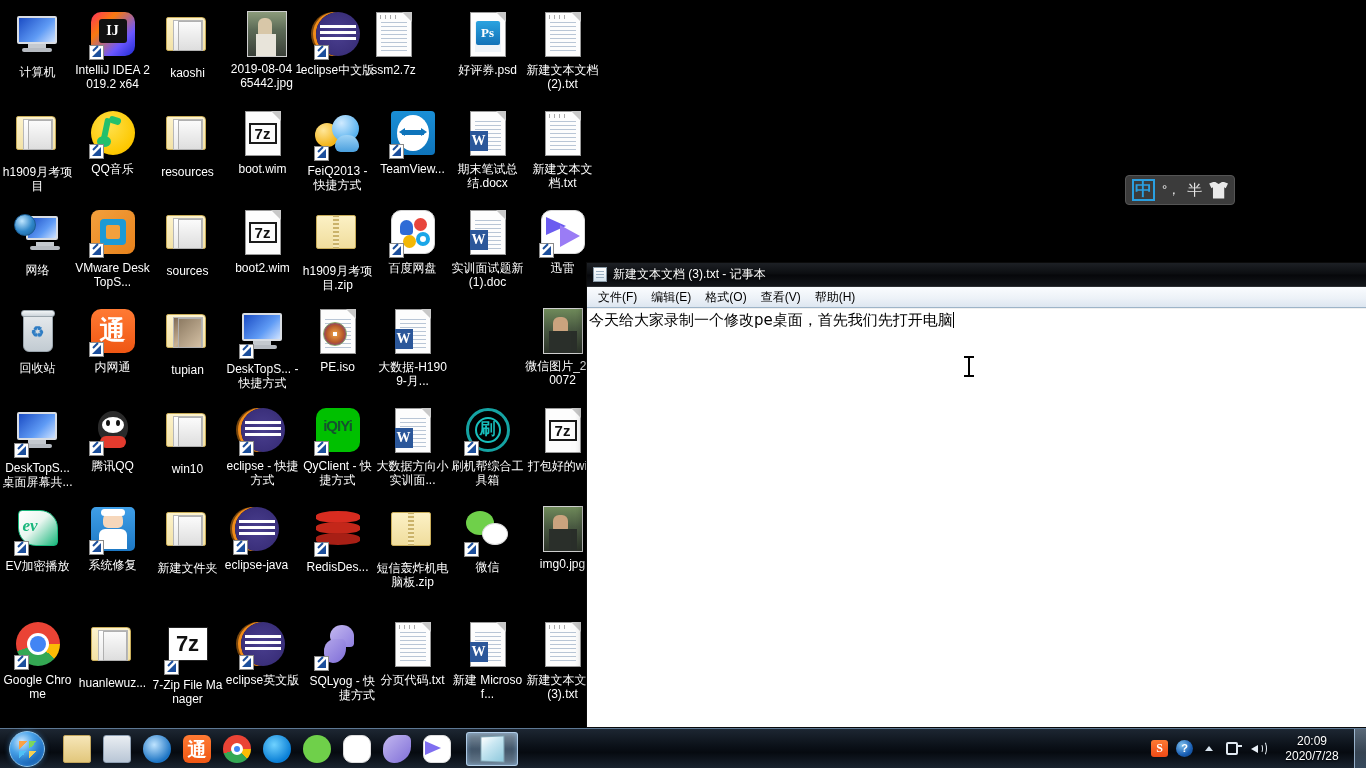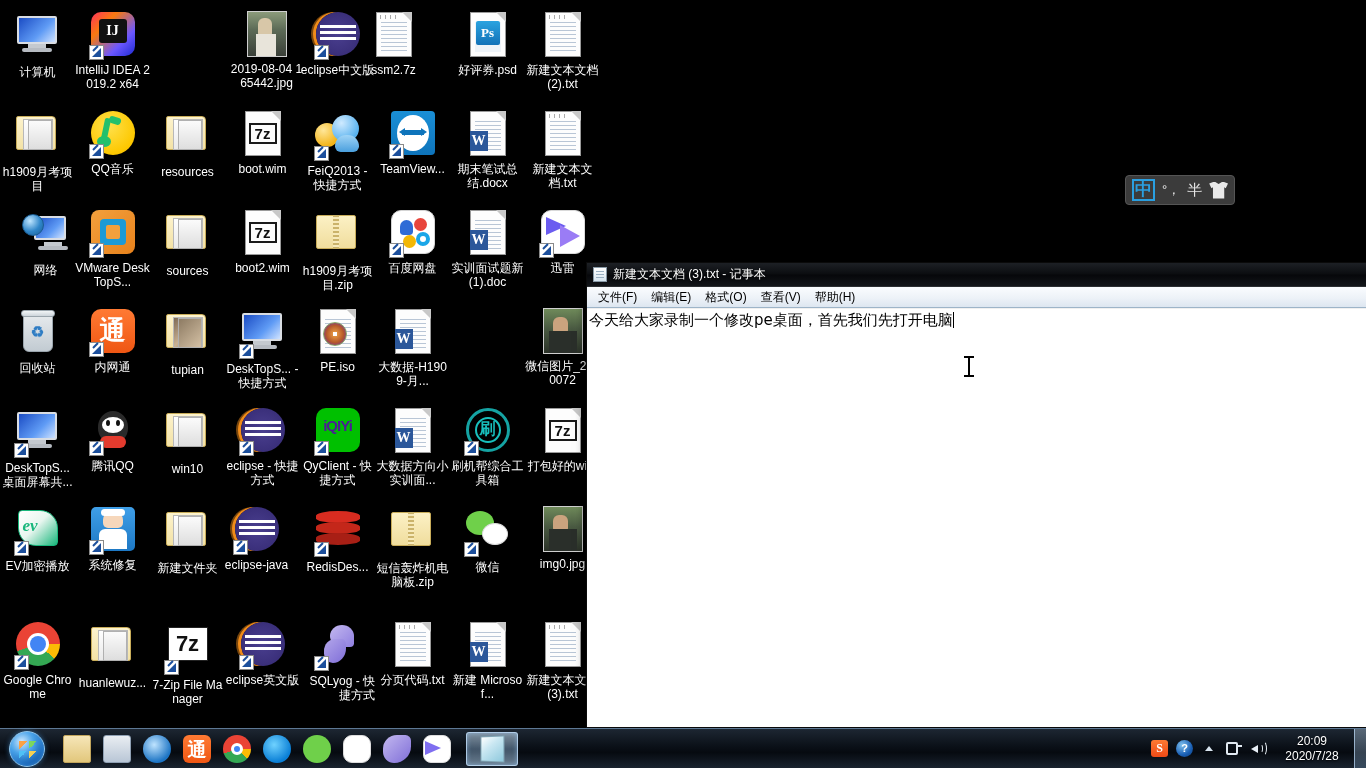--- a/index.html
+++ b/index.html
@@ -417,20 +417,30 @@
       </div>
       <div class="desk-icon" style="left: 75px; top: 10px;">
         <div class="glyph">
           <div class="ico-round" style="background:linear-gradient(135deg,#fe315d 0%,#f97a0f 30%,#6b57ff 70%,#1e2ad2 100%);">
             <span style="position:absolute;left:8px;top:7px;width:28px;height:24px;background:#111;border-radius:3px;color:#fff;font:bold 14px 'Liberation Serif',serif;line-height:24px;text-align:center;">IJ</span>
           </div>
           <span class="shortcut-arrow"></span>
         </div>
         <div class="label">IntelliJ IDEA 2019.2 x64</div>
       </div>
+      <div class="desk-icon" style="left: 150px; top: 10px;">
+        <div class="glyph">
+          <div class="ico-folder">
+            <span class="back"></span>
+            <span class="front"></span>
+            <span class="front2"></span>
+          </div>
+        </div>
+        <div class="label">kaoshi</div>
+      </div>
       <div class="desk-icon" style="left: 229px; top: 10px;">
         <div class="glyph">
           <div class="ico-photo">
             <span class="p1"></span>
             <span class="p2"></span>
           </div>
         </div>
         <div class="label">2019-08-04 165442.jpg</div>
       </div>
       <div class="desk-icon" style="left: 300px; top: 10px;">
@@ -542,21 +552,21 @@
       </div>
       <div class="desk-icon" style="left: 525px; top: 109px;">
         <div class="glyph">
           <div class="ico-doc">
             <span class="holes"></span>
             <span class="lines"></span>
           </div>
         </div>
         <div class="label">新建文本文档.txt</div>
       </div>
-      <div class="desk-icon" style="left: 8px; top: 208px;">
+      <div class="desk-icon" style="left: 0px; top: 208px;">
         <div class="glyph">
           <div class="ico-monitor">
             <span class="screen" style="left:12px;top:4px;width:32px;height:24px;"></span>
             <span class="stand" style="left:22px;"></span>
             <span class="base" style="left:16px;"></span>
             <span style="position:absolute;left:0px;top:2px;width:22px;height:22px;border-radius:50%;background:radial-gradient(circle at 35% 30%,#bfe6ff,#2f86c9 55%,#1a5c92 100%);border:1px solid #1a5c92;"></span>
           </div>
         </div>
         <div class="label">网络</div>
       </div>
@@ -734,21 +744,21 @@
           <div class="ico-circle" style="background:radial-gradient(circle at 50% 50%, #4a3f8f 0%, #3a2f7a 70%, #2a2260 100%);box-shadow:-3px 0 0 0 #f08c1a, -5px 0 0 0 rgba(240,140,26,0.5);">
             <span style="position:absolute;left:4px;top:13px;right:4px;height:18px;background:repeating-linear-gradient(180deg,#ffffff 0 3px, transparent 3px 6px);"></span>
           </div>
           <span class="shortcut-arrow"></span>
         </div>
         <div class="label">eclipse - 快捷方式</div>
       </div>
       <div class="desk-icon" style="left: 300px; top: 406px;">
         <div class="glyph">
           <div class="ico-round" style="background:#00c000;">
-            <span style="position:absolute;left:3px;top:9px;right:3px;color:#4c1d95;font:bold 15px 'Liberation Sans',sans-serif;text-align:center;letter-spacing:-1px;">iQIYi</span>
+            <span style="position:absolute;left:3px;top:9px;right:3px;color:#14532d;font:bold 15px 'Liberation Sans',sans-serif;text-align:center;letter-spacing:-1px;">iQIYi</span>
           </div>
           <span class="shortcut-arrow"></span>
         </div>
         <div class="label">QyClient - 快捷方式</div>
       </div>
       <div class="desk-icon" style="left: 375px; top: 406px;">
         <div class="glyph">
           <div class="ico-doc ico-word">
             <span class="lines"></span>
             <span class="w">W</span>

